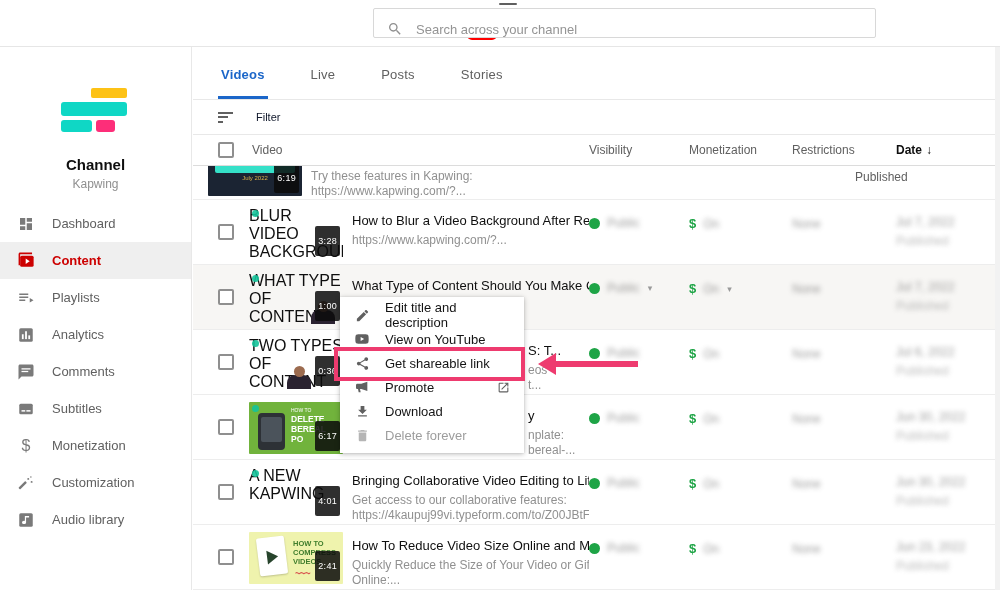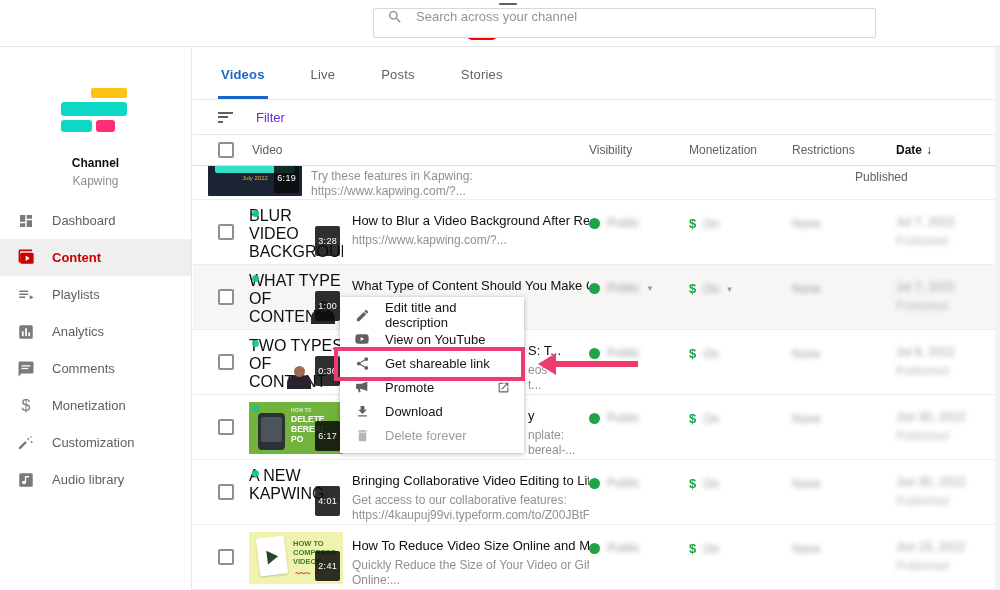--- a/index.html
+++ b/index.html
@@ -10,56 +10,56 @@
   .topbar { position:absolute; top:0; left:0; width:1000px; height:47px; background:#fff;
     border-bottom:1px solid #e6e6e6; display:flex; align-items:center; z-index:5;flex-direction:column; }
   .hamburger { margin-left:15px; width:18px; cursor:pointer; }
   .hamburger i { display:block; height:2px; background:#5f5f5f; margin:3px 0; border-radius:1px; }
   .brand { display:flex; align-items:center; margin-left:23px; }
   .yt-badge { width:30px; height:21px; background:#f00; border-radius:5px; position:relative; }
   .yt-badge::after { content:""; position:absolute; left:11px; top:5px;
     border-left:9px solid #fff; border-top:5.5px solid transparent; border-bottom:5.5px solid transparent; }
   .brand-text { font-size:19px; font-weight:bold; letter-spacing:-0.6px; margin-left:4px; }
   .search { position:absolute; left:373px; top:8px; width:503px; height:30px;
-    border:1px solid #d8d8d8; border-radius:2px; display:flex; align-items:flex-start; background:#fff; }
+    border:1px solid #d8d8d8; border-radius:2px; display:flex; align-items:flex-end; background:#fff; }
   .search svg { margin-left:13px; flex:none; }
   .search input { border:0; outline:0; flex:1; font-size:13px; margin-left:13px;
     font-family:"Liberation Sans", sans-serif; color:#0f0f0f; background:transparent; }
   .search input::placeholder { color:#949494; }
 
   
   .sidebar { position:absolute; top:47px; left:0; width:192px; bottom:0; background:#fff;
     border-right:1px solid #e8e8e8; }
   .avatar { position:relative; width:66px; height:44px; margin:41px auto 0 61px; }
   .avatar .b1 { position:absolute; right:0;  top:0;   width:36px; height:10px; background:#fdc216; border-radius:2px; }
   .avatar .b2 { position:absolute; left:0;   top:14px; width:66px; height:14px; background:#0fd7c5; border-radius:3px; }
   .avatar .b3 { position:absolute; left:0;   top:32px; width:31px; height:12px; background:#0fd7c5; border-radius:3px; }
   .avatar .b4 { position:absolute; left:35px; top:32px; width:19px; height:12px; background:#fd2e79; border-radius:3px; }
-  .ch-label { text-align:center; font-size:12px; font-weight:bold; margin-top:24px; }
+  .ch-label { text-align:center; font-size:15px; font-weight:bold; margin-top:24px; }
   .ch-name  { text-align:center; font-size:12px; color:#8f8f8f; margin-top:4px; }
   .nav { margin-top:14px; }
   .nav-item { height:37px; display:flex; align-items:center; padding-left:16px;
     font-size:13px; color:#606060; cursor:pointer; }
   .nav-item .nicon { width:20px; height:20px; margin-right:16px; display:flex;
     align-items:center; justify-content:center; color:#7a7a7a; font-size:16px; }
   .nav-item.active { background:#efefef; color:#c00; font-weight:bold; }
 
   
   .main { position:absolute; left:193px; top:47px; width:807px; bottom:0; background:#fff; overflow:hidden; }
   .tabs { height:53px; border-bottom:1px solid #e8e8e8; display:flex; align-items:flex-end; padding-left:28px; }
   .tab { position:relative; margin-right:46px; padding-bottom:17px; font-size:13px;
     color:#606060; letter-spacing:.2px; cursor:pointer; }
   .tab.active { color:#1b66c9; font-weight:bold; }
   .tab.active::after { content:""; position:absolute; left:-3px; right:-3px; bottom:0;
     height:3px; background:#1b66c9; }
   .filterbar { height:35px; border-bottom:1px solid #e8e8e8; display:flex; align-items:center; }
   .f-icon { margin-left:25px; width:15px; }
   .f-icon i { display:block; height:2px; background:#606060; margin:2.5px 0; }
   .f-icon i:nth-child(2) { width:10px; } .f-icon i:nth-child(3) { width:5px; }
-  .f-label { margin-left:23px; font-size:13px; color:#6d28d9; }
+  .f-label { margin-left:23px; font-size:11px; color:#0f172a; }
 
   .thead { position:relative; height:31px; border-bottom:1px solid #dcdcdc;
     font-size:12px; color:#606060; }
   .thead > * { position:absolute; top:8px; }
   .h-check { left:25px; top:7px; }
   .h-video { left:59px; }  .h-vis { left:396px; } .h-mon { left:496px; }
   .h-res { left:599px; }
   .h-date { left:703px; color:#0f0f0f; font-weight:bold; cursor:pointer; }
   .h-date .sort { font-weight:normal; margin-left:4px; }
 
@@ -214,20 +214,30 @@
           <svg width="18" height="18" viewBox="0 0 24 24">
             <path d="M20 2H4C2.9 2 2 2.9 2 4v18l4-4h14c1.1 0 2-.9 2-2V4c0-1.1-.9-2-2-2z" fill="currentColor"></path>
             <rect x="6" y="7" width="12" height="1.7" fill="#fff"></rect>
             <rect x="6" y="10.5" width="9" height="1.7" fill="#fff"></rect>
           </svg>
         </div>
         <div style="display: inline;">Comments</div>
       </div>
       <div class="nav-item">
         <div class="nicon">
+          <svg width="18" height="18" viewBox="0 0 24 24">
+            <rect x="3" y="5" width="18" height="14" rx="2" fill="currentColor"></rect>
+            <rect x="6" y="13.5" width="5" height="2" fill="#fff"></rect>
+            <rect x="12.5" y="13.5" width="5.5" height="2" fill="#fff"></rect>
+          </svg>
+        </div>
+        <div style="display: inline;">Subtitles</div>
+      </div>
+      <div class="nav-item">
+        <div class="nicon">
           <span style="font-size:16px;">$</span>
         </div>
         <div style="display: inline;">Monetization</div>
       </div>
       <div class="nav-item">
         <div class="nicon">
           <svg width="18" height="18" viewBox="0 0 24 24" fill="currentColor">
             <rect x="1" y="13.5" width="13" height="3.2" rx="1" transform="rotate(-45 7.5 15)"></rect>
             <circle cx="15" cy="6.5" r="1.3"></circle>
             <circle cx="19.5" cy="10.5" r="1.3"></circle>

